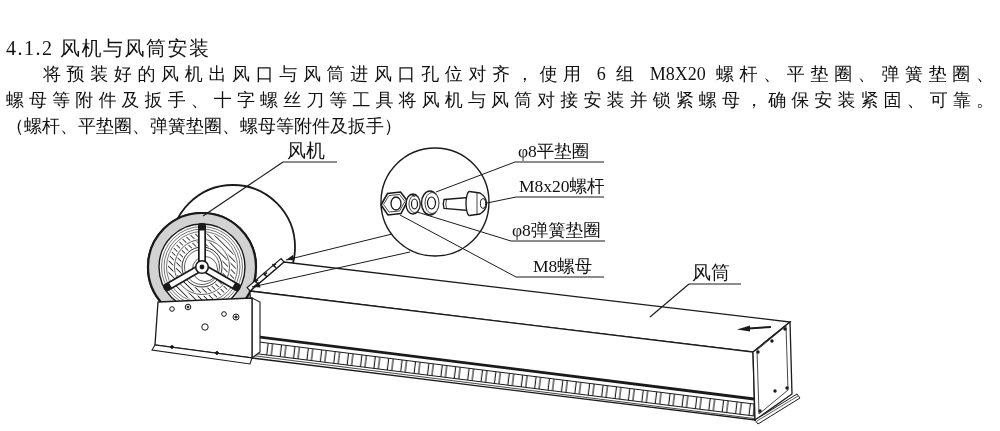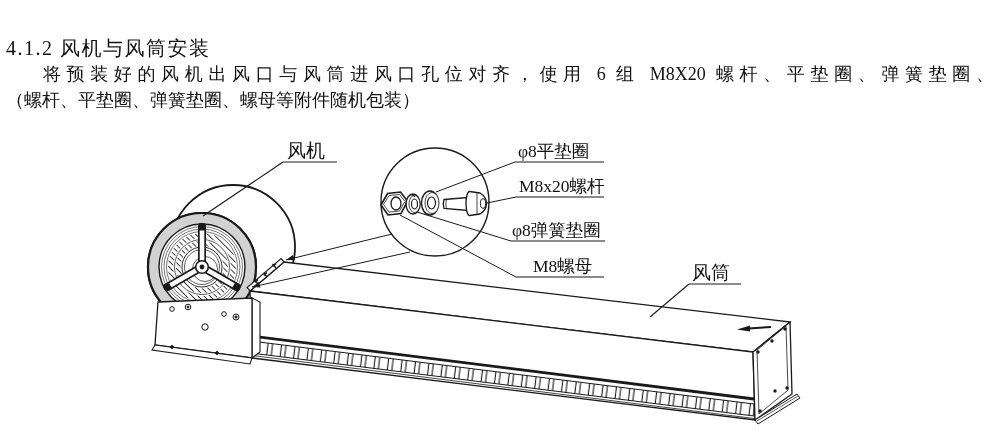--- a/index.html
+++ b/index.html
@@ -197,16 +197,17 @@
       <line class="ln" x1="511" y1="241" x2="605" y2="241" stroke-width="1.1"></line>
 
       <text class="lbl lbl-sm" x="533" y="272">M8螺母</text>
       <line class="ln" x1="516" y1="277" x2="604" y2="277" stroke-width="1.1"></line>
     </g>
   </svg>
 
   <div class="textblock">
     <div class="heading">4.1.2 风机与风筒安装</div>
     <div class="bodyline just indent">将预装好的风机出风口与风筒进风口孔位对齐，使用 6 组 M8X20 螺杆、平垫圈、弹簧垫圈、</div>
-    <div class="bodyline">（螺杆、平垫圈、弹簧垫圈、螺母等附件随机包装）</div>
+    <div class="bodyline just">螺母等附件及扳手、十字螺丝刀等工具将风机与风筒对接安装并锁紧螺母，确保安装紧固、可靠。</div>
+    <div class="bodyline">（螺杆、平垫圈、弹簧垫圈、螺母等附件及扳手）</div>
   </div>
 
 </div>
 
 </body></html>

